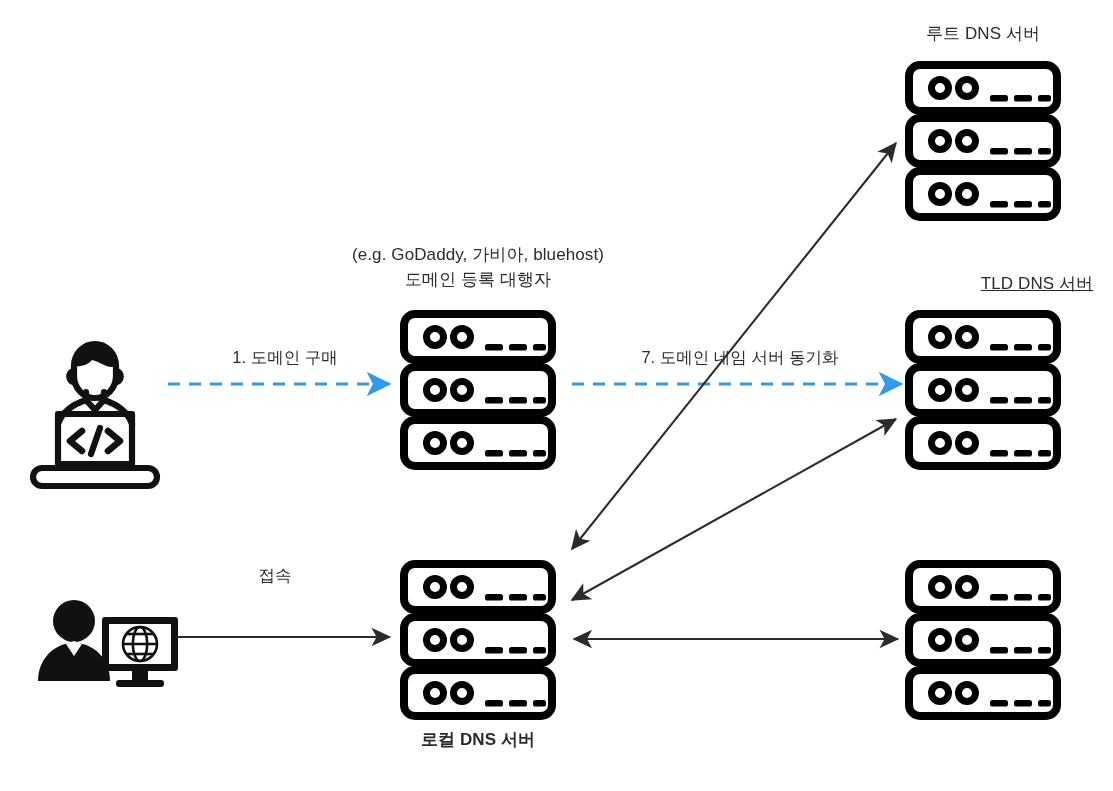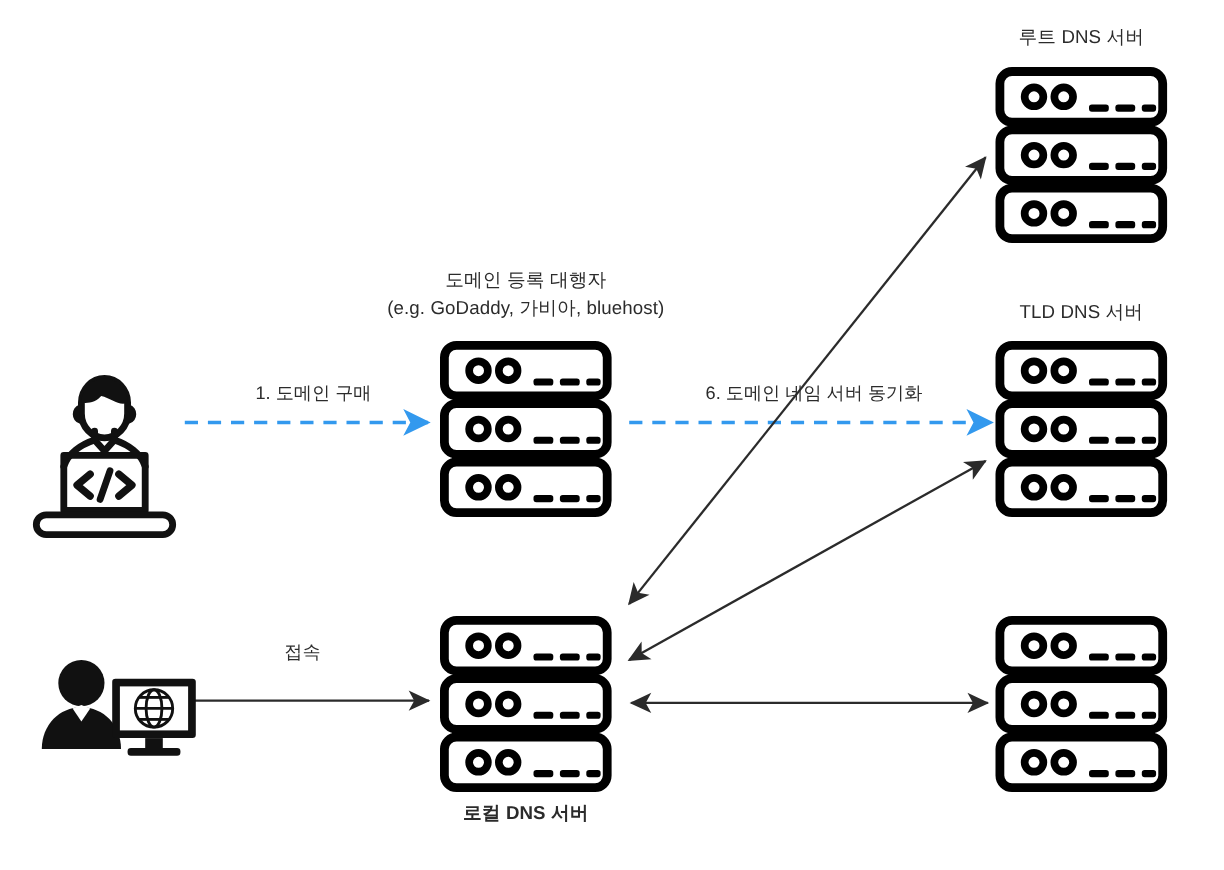--- a/index.html
+++ b/index.html
@@ -133,29 +133,29 @@
         <ellipse cx="110" cy="49" rx="7.2" ry="17"></ellipse>
         <line x1="93" y1="49" x2="127" y2="49"></line>
         <line x1="96.5" y1="39" x2="123.5" y2="39"></line>
         <line x1="96.5" y1="59" x2="123.5" y2="59"></line>
       </g>
     </g>
   </svg>
 
   <div class="label c" style="left:983px;top:22px;">루트 DNS 서버</div>
 
-  <div class="label c" style="left:983px;top:272px;">TLD DNS 서버</div>
+  <div class="label c" style="left:1037px;top:272px;text-decoration:underline;">TLD DNS 서버</div>
 
 
   <div class="label c" style="left:478px;top:728px;font-weight:bold;">로컬 DNS 서버</div>
 
   <div class="label c" style="left:478px;top:243px;">
+    <div>(e.g. GoDaddy, 가비아, bluehost)</div>
     <div>도메인 등록 대행자</div>
-    <div>(e.g. GoDaddy, 가비아, bluehost)</div>
   </div>
 
   <div class="edge-label" style="left:285px;top:347px;">1. 도메인 구매</div>
 
-  <div class="edge-label" style="left:740px;top:347px;">6. 도메인 네임 서버 동기화</div>
+  <div class="edge-label" style="left:740px;top:347px;">7. 도메인 네임 서버 동기화</div>
 
-  <div class="edge-label" style="left:275px;top:582px;">접속</div>
+  <div class="edge-label" style="left:275px;top:565px;">접속</div>
 
 </div>
 
 </body></html>

